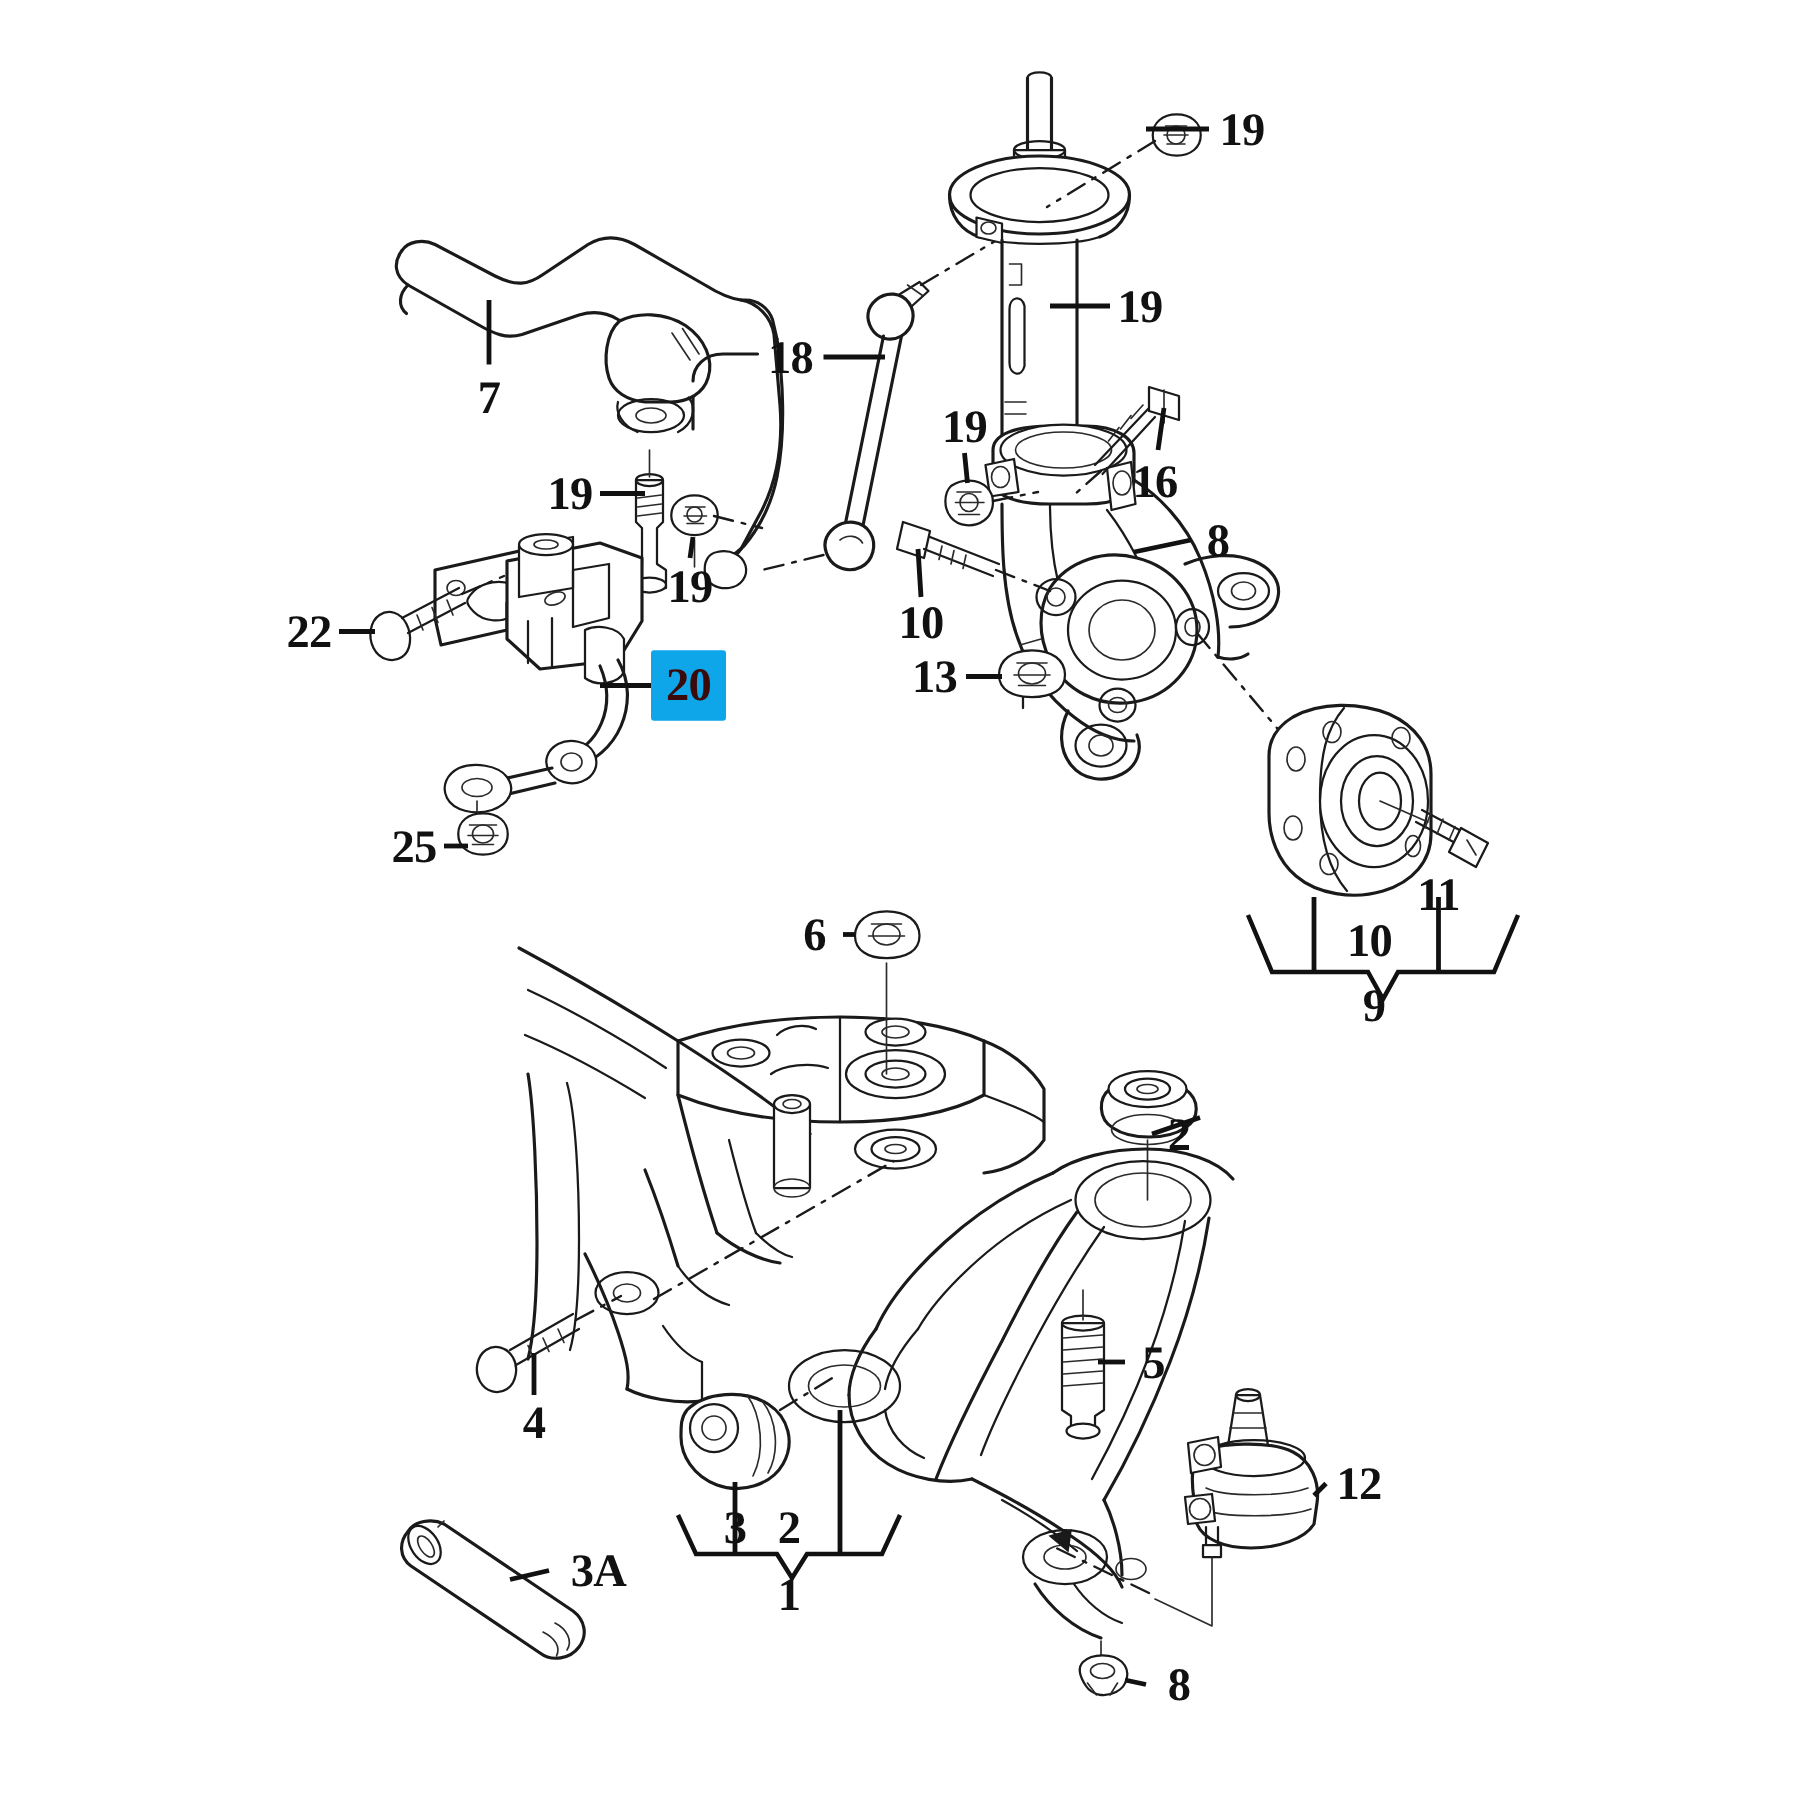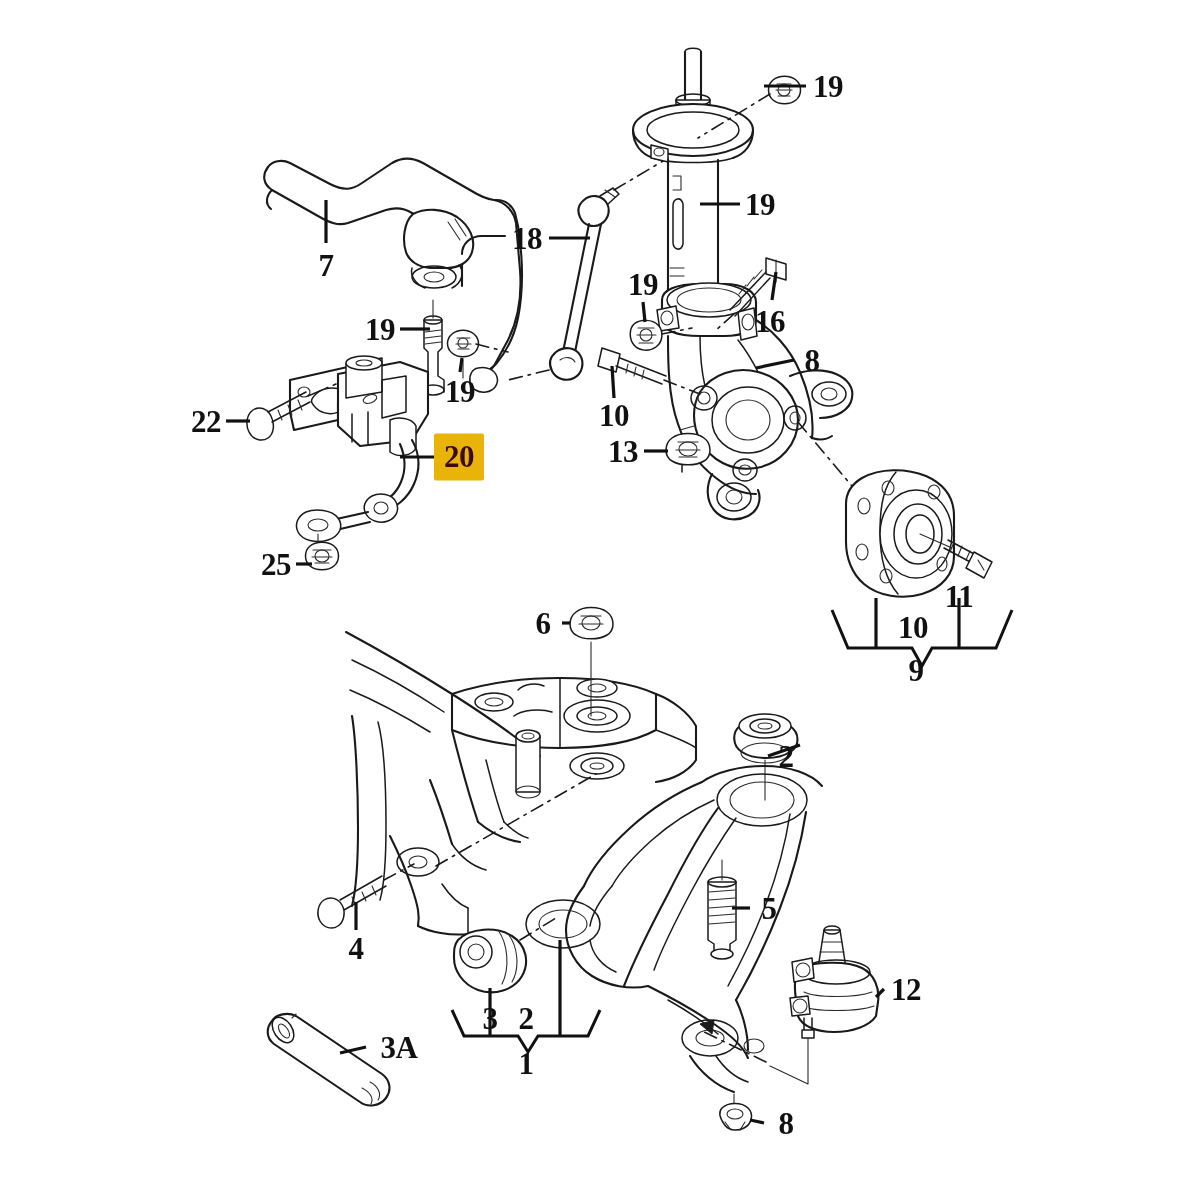--- a/index.html
+++ b/index.html
@@ -87,21 +87,21 @@
     font-family: "Liberation Serif", serif;
     font-weight: bold;
     font-size: 31px;
     color: #111111;
     line-height: 1;
     white-space: nowrap;
     transform: translate(-50%, -50%);
     letter-spacing: -0.5px;
   }
   .callout.highlight {
-    background: #eab308;
+    background: #0ea5e9;
     color: #3b0a0a;
     padding: 7px 10px 9px 10px;
     border-radius: 2px;
     transform: translate(-50%, -50%);
   }
 </style>
 </head>
 <body>
 
 <div id="diagram-root">

